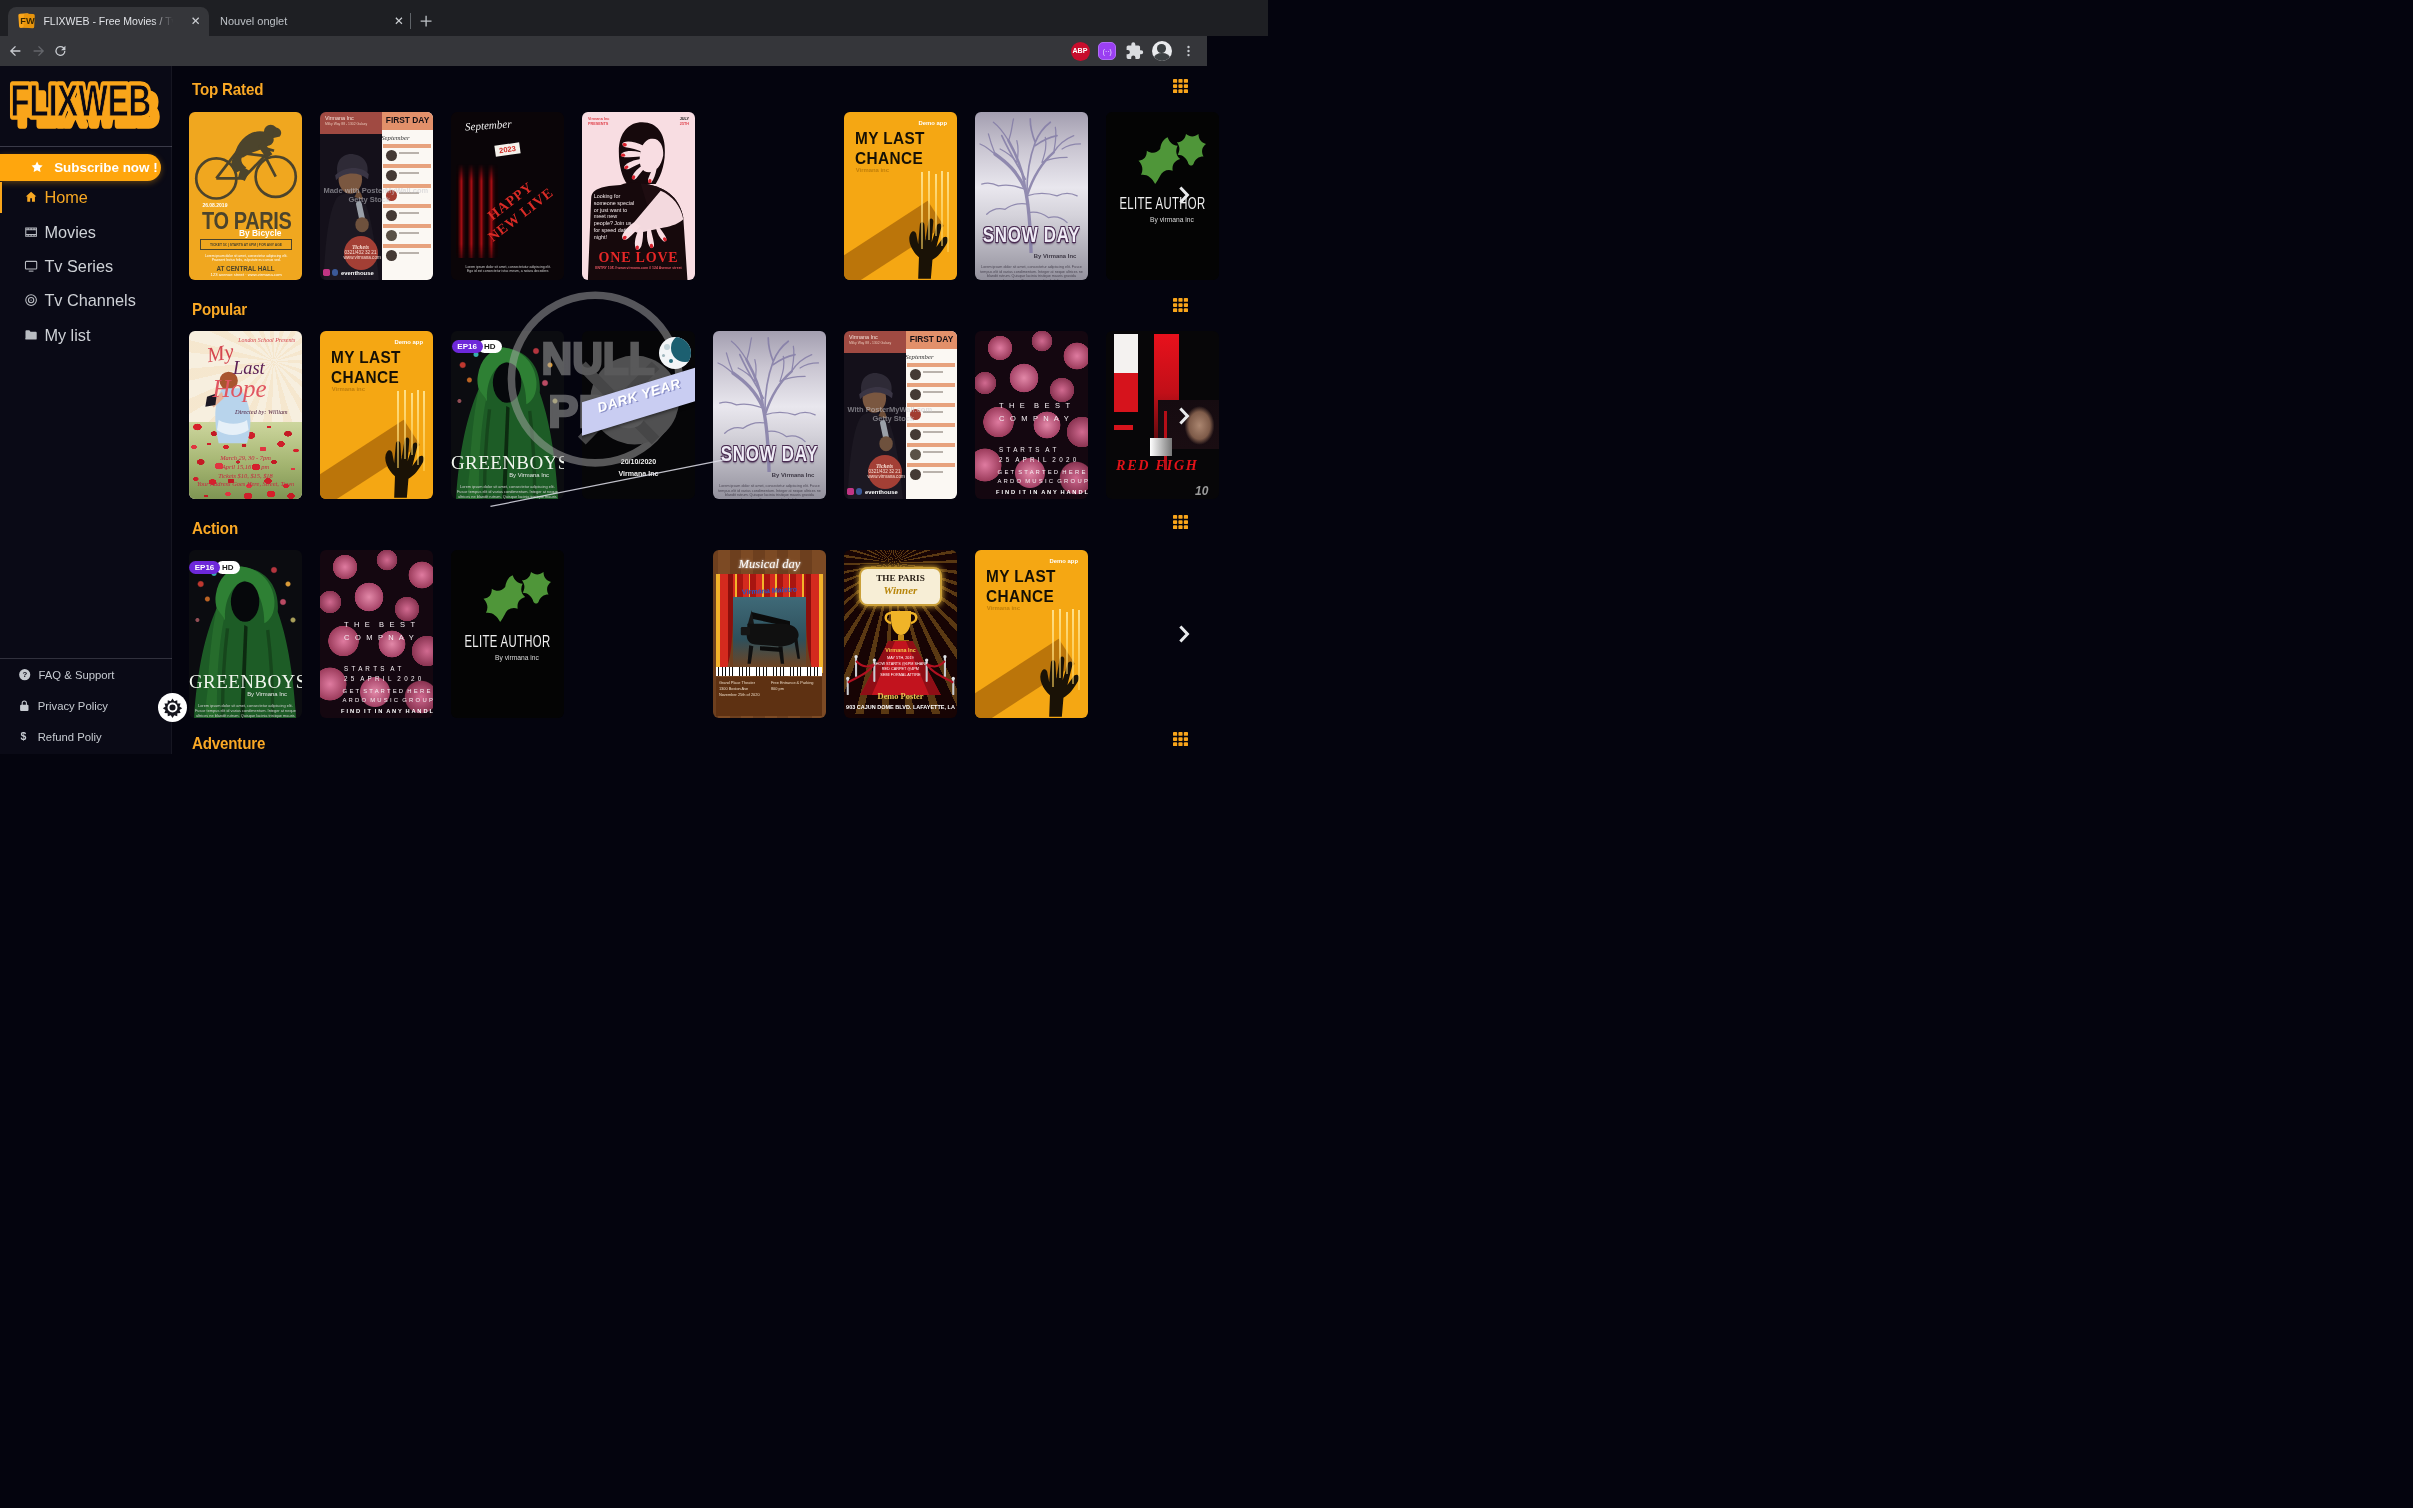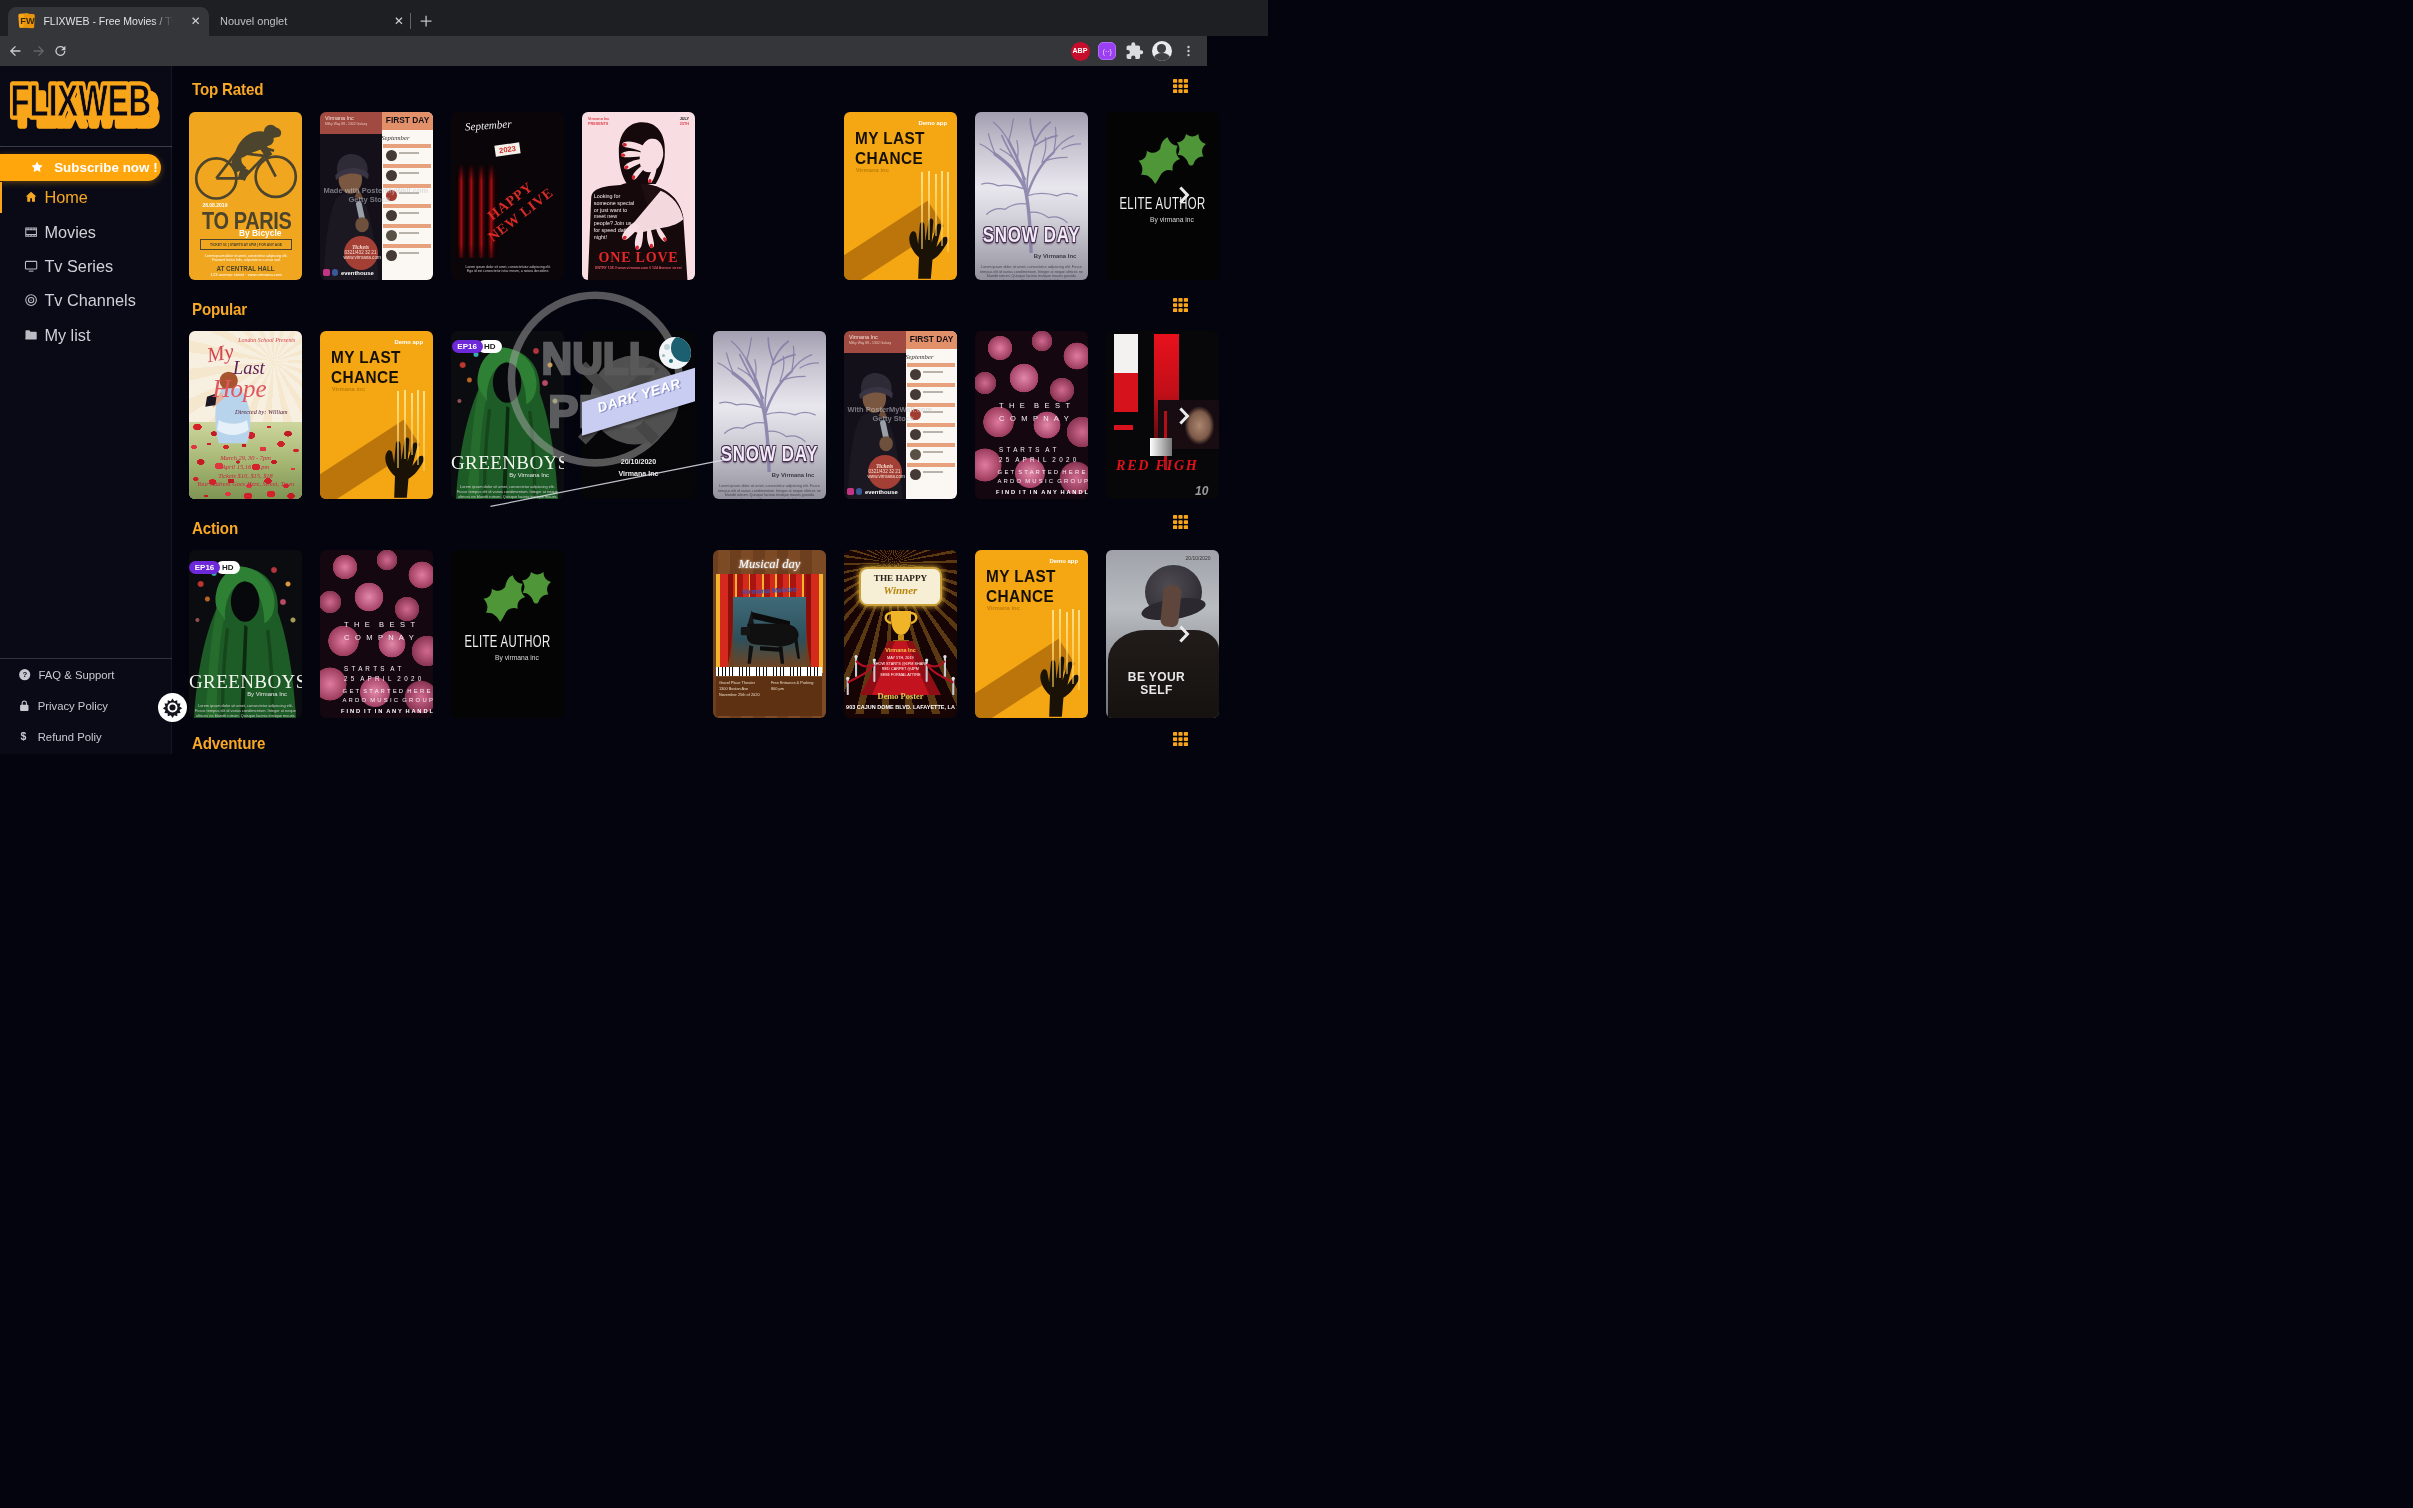--- a/index.html
+++ b/index.html
@@ -692,21 +692,21 @@
       <div class="ft">
             <div style="float:left;width:52px">Grand Place Theater<br>1300 Boston Ave<br>November 25th of 2020</div>
             <div style="float:right;width:49px">Free Entrance &amp; Parking<br>800 pm</div>
           </div>
     </div>
       </div>
     <div class="poster pP r3 c6">
         <div class="in">
       <div class="rays"></div>
       <div class="mq"></div>
-      <div class="mt1">THE HAPPY</div>
+      <div class="mt1">THE PARIS</div>
       <div class="mt2">Winner</div>
       <svg class="cup" viewBox="0 0 36 40">
             <path d="M8 2 H28 V10 C28 20 23 26 18 26 C13 26 8 20 8 10 Z" fill="#f0b428"></path>
             <path d="M8 4 C2 4 0 12 8 14 M28 4 C34 4 36 12 28 14" stroke="#f0b428" stroke-width="2.5" fill="none"></path>
             <rect x="15" y="26" width="6" height="5" fill="#c98f1b"></rect>
             <rect x="10" y="31" width="16" height="4" fill="#9a6812"></rect>
             <rect x="7" y="35" width="22" height="5" fill="#7a520e"></rect>
           </svg>
       <svg class="carp" viewBox="0 0 135 65">
             <path d="M53 0 L82 0 L116 65 L19 65 Z" fill="#c2131e"></path>
@@ -740,30 +740,20 @@
       <div class="vi">Virmana inc</div>
       <div class="ln" style="left:77px;top:60px;height:77px"></div>
       <div class="ln" style="left:84px;top:59px;height:69px"></div>
       <div class="ln" style="left:91px;top:62px;height:62px"></div>
       <div class="ln" style="left:97px;top:59px;height:75px"></div>
       <div class="ln" style="left:103px;top:60px;height:80px"></div>
       <div class="shadow"></div>
       <svg style="position:absolute;left:52px;top:94px;width:61px;height:75px" viewBox="0 0 77 89">
             <path d="M28 89 L29 62 C20 54 13 40 19 31 C21 27 26 29 26 35 L28 45 L30 22 C30 16 36 16 36 22 L37 41 L41 17 C42 11 48 12 47 18 L45 43 L51 23 C53 17 59 19 57 25 L51 49 L58 39 C62 33 68 37 65 43 C60 52 54 61 46 65 L44 89 Z" fill="#1a1206"></path>
           </svg>
-    </div>
-      </div>
-    <div class="poster pQ r3 c8">
-        <div class="in">
-      <div class="dt">20/10/2020</div>
-      <div class="suit"></div>
-      <div class="hat"></div>
-      <div class="brim"></div>
-      <div class="hand"></div>
-      <div class="t">BE YOUR<br>SELF</div>
     </div>
       </div>
 
     <svg class="chev" style="top:119px" viewBox="0 0 16 24">
         <path d="M4 3 L12.5 12 L4 21" stroke="#e8eaec" stroke-width="3.6" fill="none"></path>
       </svg>
     <svg class="chev" style="top:340px" viewBox="0 0 16 24">
         <path d="M4 3 L12.5 12 L4 21" stroke="#e8eaec" stroke-width="3.6" fill="none"></path>
       </svg>
     <svg class="chev" style="top:558px" viewBox="0 0 16 24">

